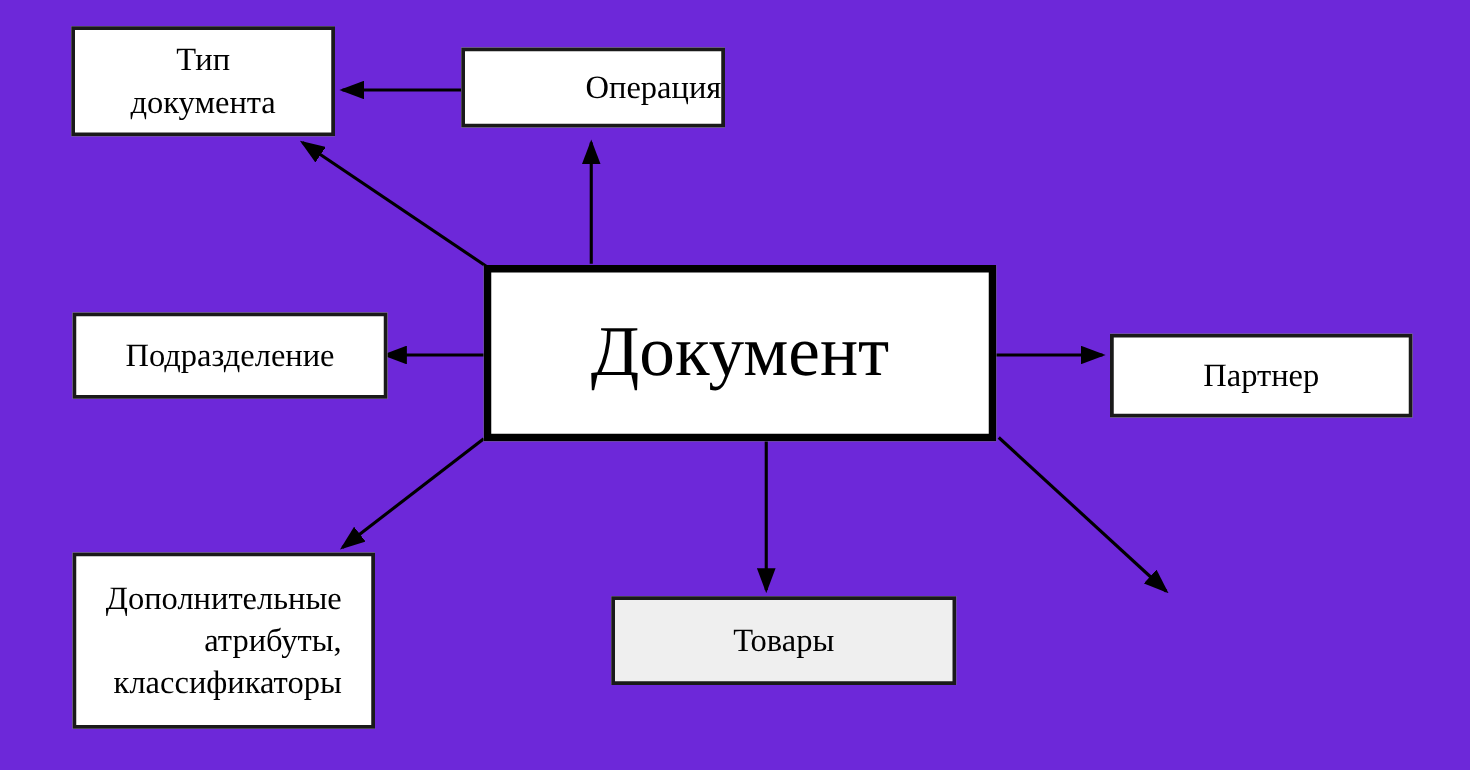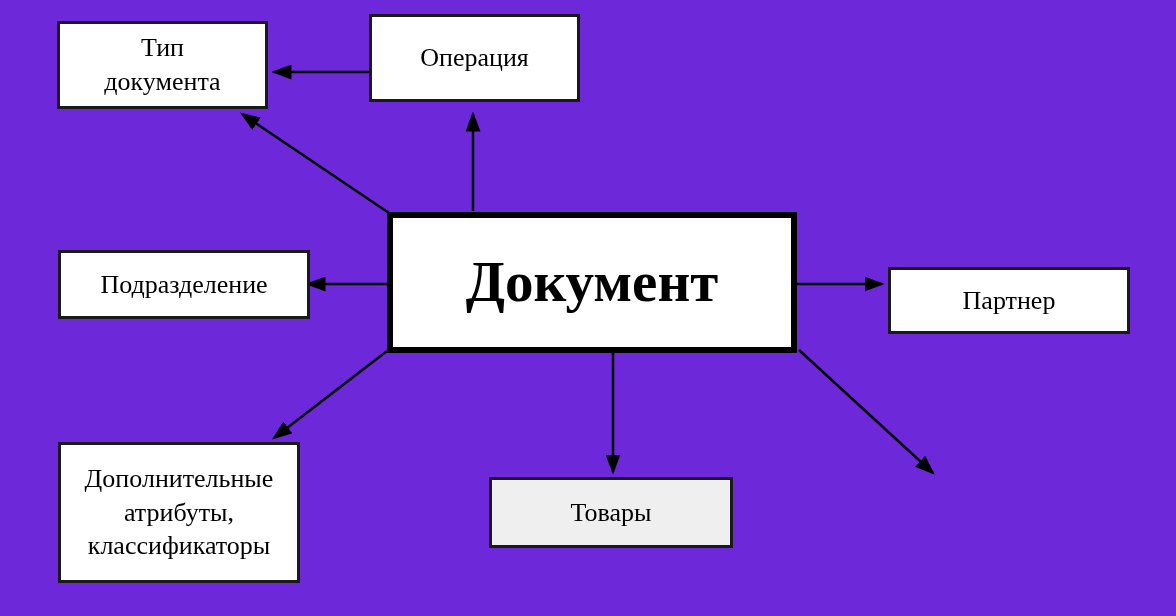--- a/index.html
+++ b/index.html
@@ -42,31 +42,30 @@
   .node.shaded {
     background: #efefef;
   }
   .node.central {
     border-width: 6px;
     border-color: #000000;
   }
   .node.central .label {
     font-size: 57px;
     line-height: 1.1;
-    font-weight: bold;
   }
 
   
   #node-tip-dokumenta { left: 57px;  top: 21px;  width: 211px; height: 88px; }
-  #node-operatsiya    { left: 369px; top: 14px;  width: 211px; height: 88px; }
+  #node-operatsiya    { left: 369px; top: 38px;  width: 211px; height: 64px; justify-content: flex-end; }
   #node-dokument      { left: 387px; top: 212px; width: 410px; height: 141px; }
   #node-podrazdelenie { left: 58px;  top: 250px; width: 252px; height: 69px; }
   #node-partner       { left: 888px; top: 251px; width: 242px; height: 67px; margin-top: 16px; }
-  #node-dop-atributy  { left: 58px;  top: 442px; width: 242px; height: 141px; }
-  #node-tovary        { left: 489px; top: 477px; width: 244px; height: 71px; }
+  #node-dop-atributy  { left: 58px;  top: 442px; width: 242px; height: 141px; text-align: right; }
+  #node-tovary        { left: 489px; top: 477px; width: 276px; height: 71px; }
   #node-provodki      { left: 888px; top: 478px; width: 244px; height: 69px; }
 </style>
 </head>
 <body>
 
 <div class="canvas">
 
   <svg class="edges-layer" width="1176" height="616" viewBox="0 0 1176 616" xmlns="http://www.w3.org/2000/svg">
     <defs>
       <marker id="ah" markerWidth="8" markerHeight="6" refX="7" refY="3" orient="auto">

